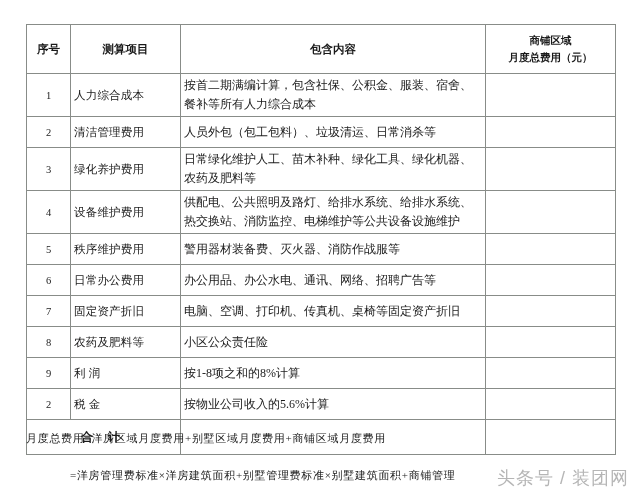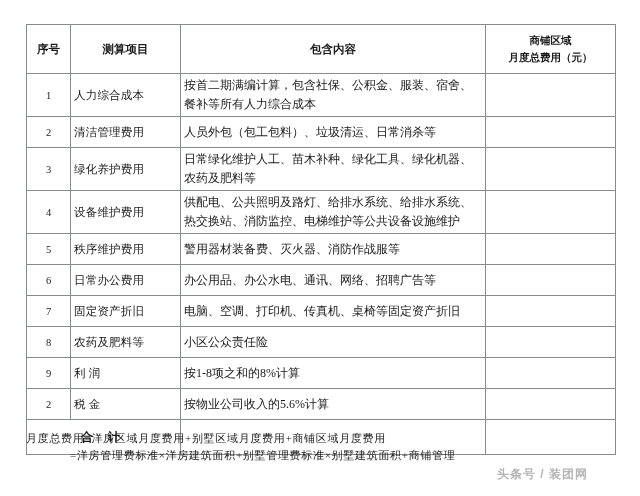--- a/index.html
+++ b/index.html
@@ -102,30 +102,30 @@
     position: absolute;
     left: 26px;
     top: 430px;
     width: 600px;
     font-size: 11px;
     color: #222222;
     line-height: 1.55;
     letter-spacing: 0.7px;
   }
   #notes .note-line { white-space: nowrap; }
-  #notes .note-line.indent-1 { padding-left: 44px; }
+  #notes .note-line.indent-1 { padding-left: 44px; margin-top: 20px; }
   #notes .note-line.indent-2 { padding-left: 62px; }
 
   
   #watermark {
     position: absolute;
     left: 497px;
     top: 466px;
-    font-size: 12px;
-    font-weight: bold;
+    font-size: 18px;
+    font-weight: normal;
     color: rgba(120, 120, 120, 0.55);
     letter-spacing: 1px;
     font-family: "Liberation Sans", sans-serif;
     white-space: nowrap;
     pointer-events: none;
   }
 </style>
 </head>
 <body>
 

